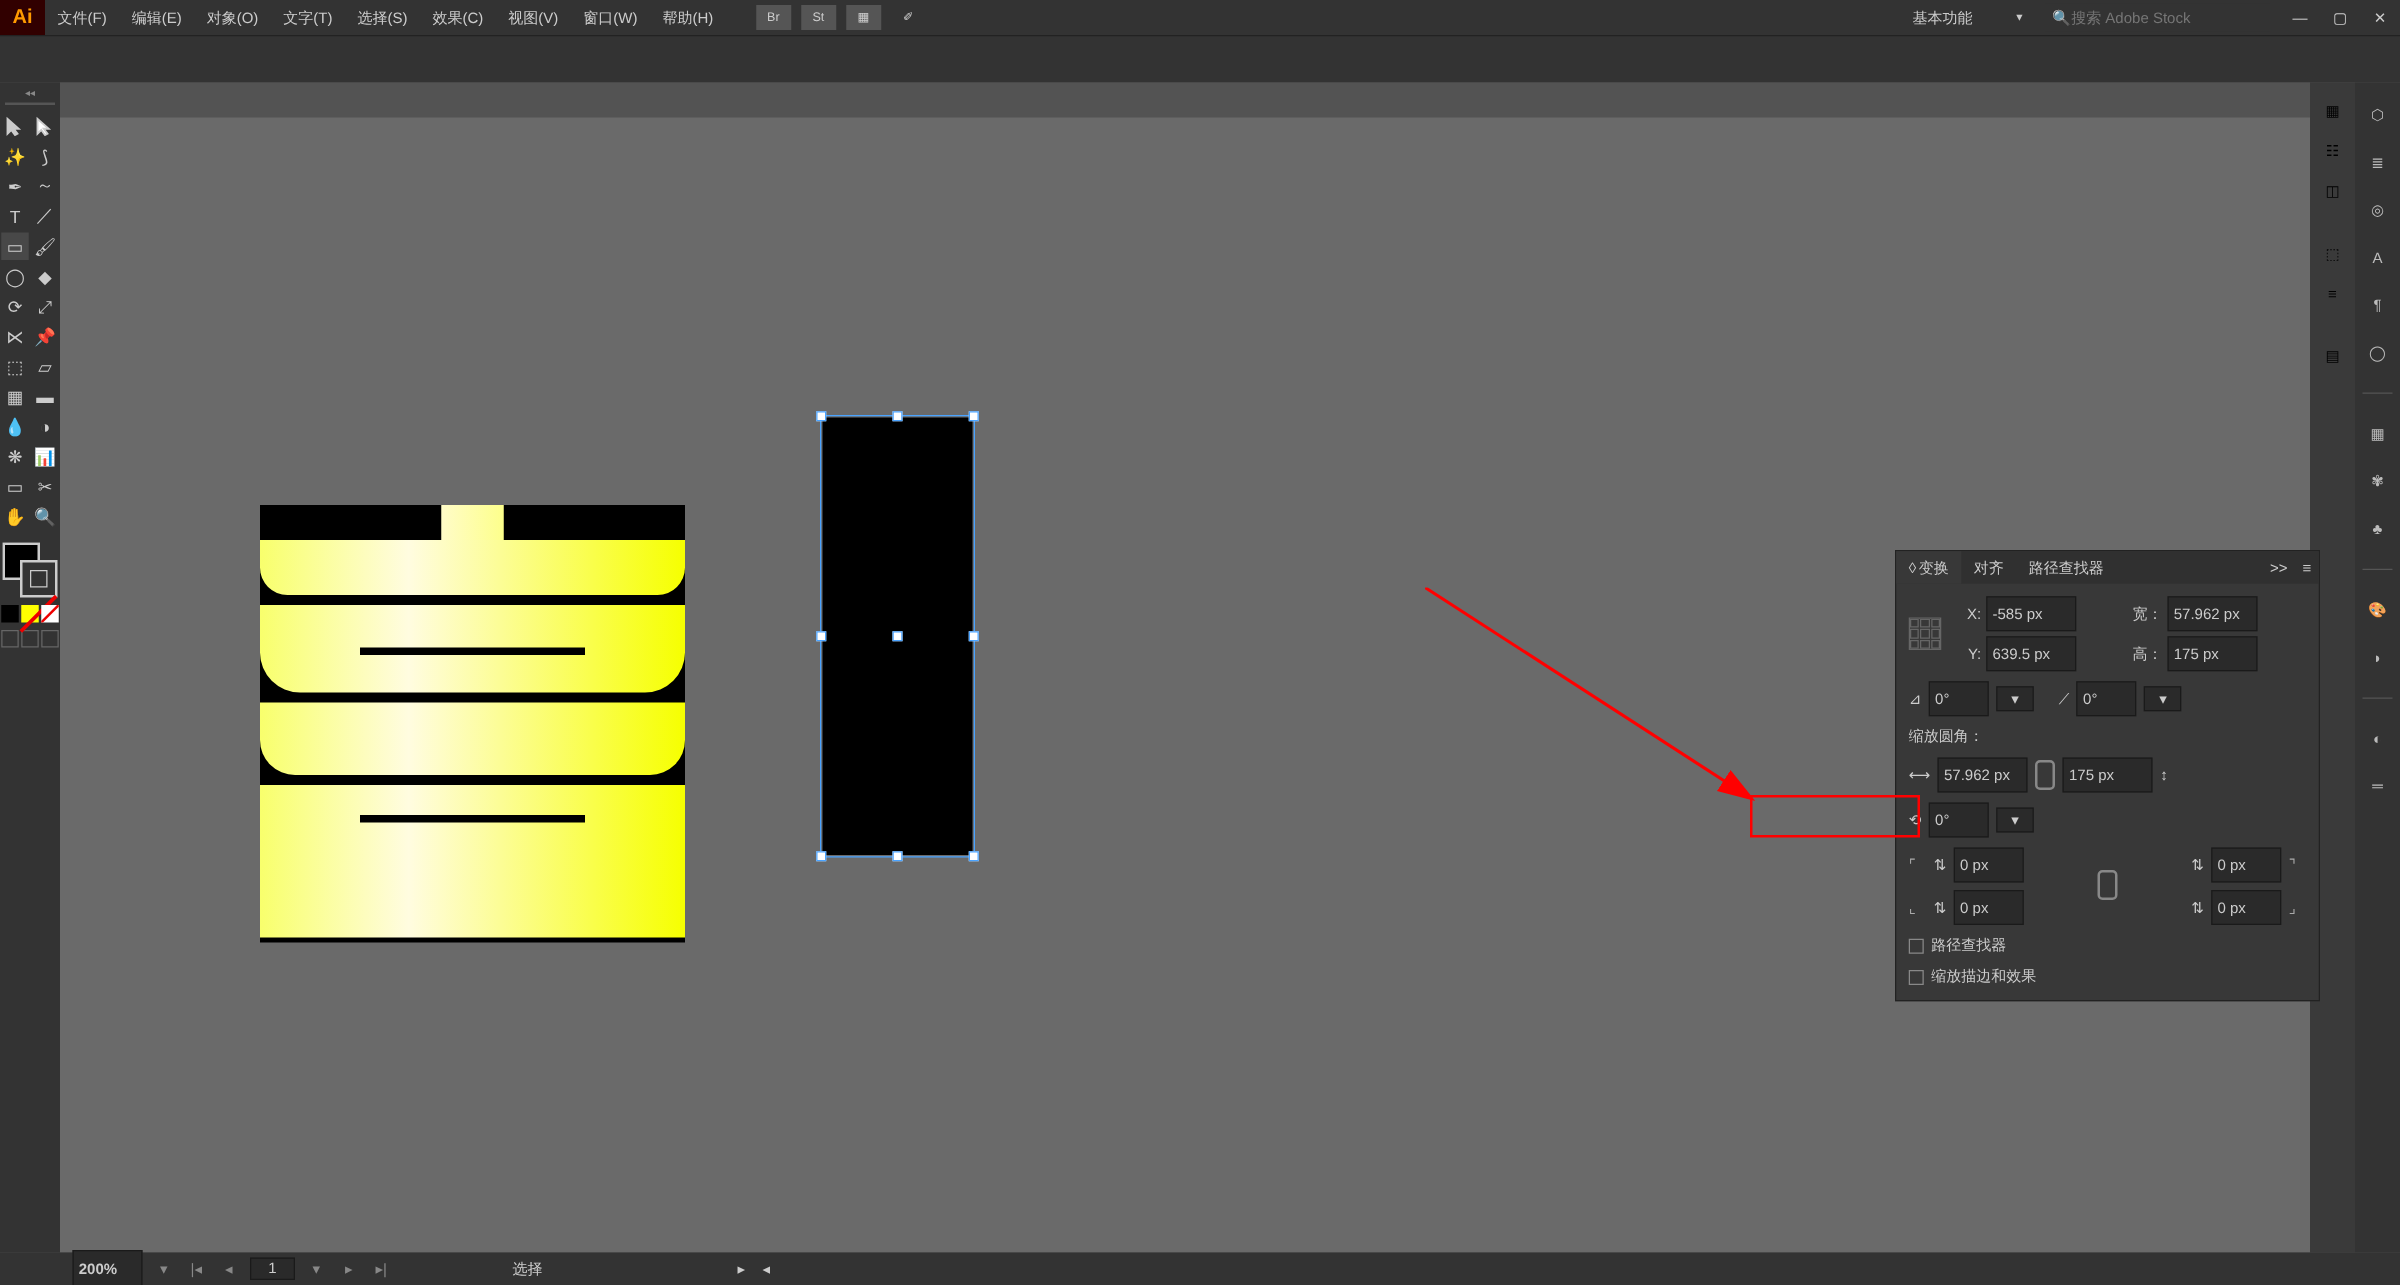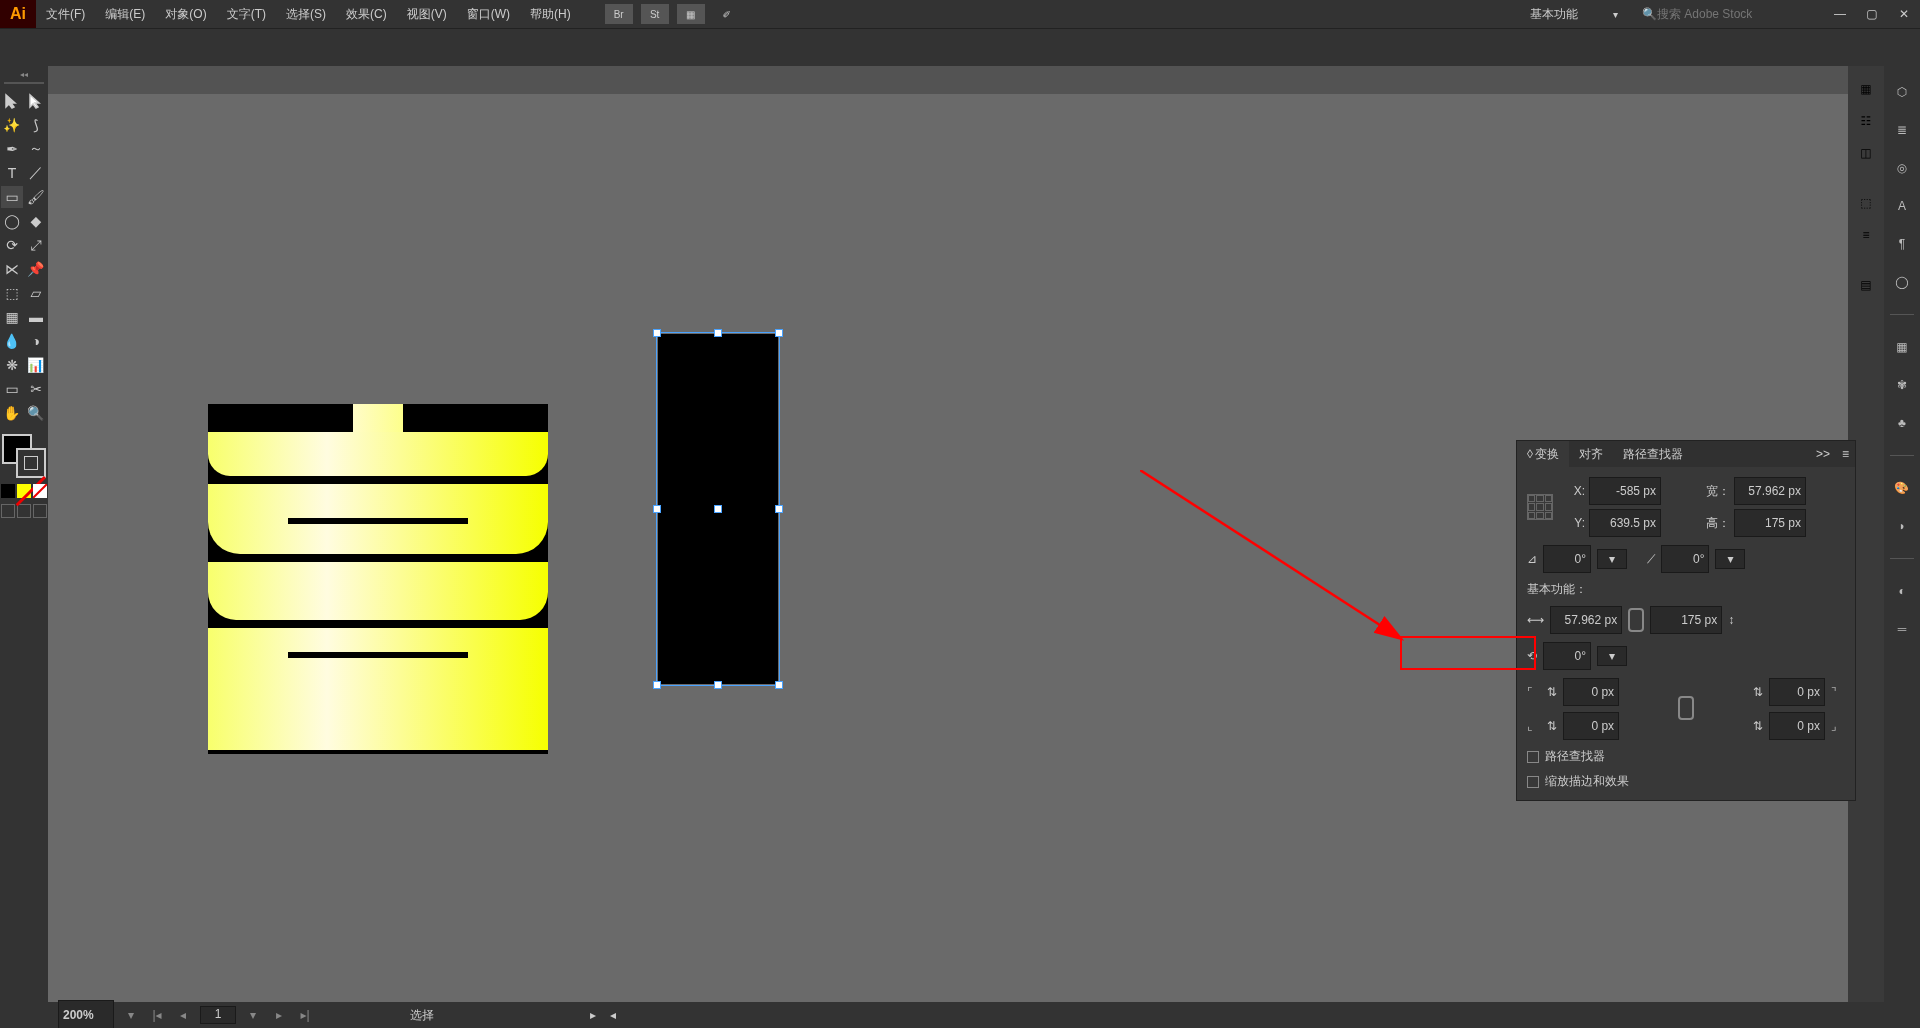--- a/index.html
+++ b/index.html
@@ -73,21 +73,21 @@
 .panel-tabs { display: flex; align-items: center; height: 26px; background: #303030; }
 .panel-tabs .ptab { padding: 0 10px; height: 26px; display: flex; align-items: center; cursor: default; }
 .panel-tabs .ptab.active { background: #383838; }
 .panel-tabs .flex1 { flex: 1; }
 .panel-tabs .paneldbl { font-size: 12px; padding: 0 6px; }
 .panel-body { padding: 10px; }
 .row { display: flex; align-items: center; gap: 6px; margin-bottom: 8px; }
 .ref-grid { width: 26px; height: 26px; display: grid; grid-template-columns: repeat(3,1fr); grid-template-rows: repeat(3,1fr); gap: 1px; border: 1px solid #666; }
 .ref-grid .cell { background: #383838; border: 1px solid #666; }
 .label { width: 26px; text-align: right; }
-.input { background: #2a2a2a; border: 1px solid #1a1a1a; color: #ccc; height: 20px; padding: 13px 4px; width: 72px; text-align: right; }
+.input { background: #2a2a2a; border: 1px solid #1a1a1a; color: #ccc; height: 20px; padding: 13px 4px; width: 72px; }
 .small-select { background: #2a2a2a; border: 1px solid #1a1a1a; height: 20px; width: 30px; display: flex; align-items: center; justify-content: center; }
 .section-title { margin: 8px 0; }
 .link-icon { width: 16px; height: 24px; border: 2px solid #888; border-radius: 4px; }
 .corner-row { display: flex; align-items: center; gap: 6px; margin-bottom: 6px; }
 .corner-icon { width: 14px; height: 14px; color: #aaa; }
 .checkbox-row { display: flex; align-items: center; gap: 6px; margin-top: 8px; }
 .checkbox { width: 12px; height: 12px; border: 1px solid #888; }
 
 
 .red-callout { position: absolute; border: 2px solid #ff0000; pointer-events: none; }
@@ -297,21 +297,21 @@
     </div>
     <div class="row">
       <span>⊿</span>
       <input class="input" style="width: 48px;" value="0°">
       <div class="small-select">▾</div>
       <div style="width:8px"></div>
       <span>⟋</span>
       <input class="input" style="width: 48px;" value="0°">
       <div class="small-select">▾</div>
     </div>
-    <div class="section-title">基本功能：</div>
+    <div class="section-title">缩放圆角：</div>
     <div class="row">
       <span>⟷</span>
       <input class="input" value="57.962 px" style="">
       <div class="link-icon"></div>
       <input class="input" value="175 px" style="">
       <span>↕</span>
     </div>
     <div class="row">
       <span>⟲</span>
       <input class="input" style="width: 48px;" value="0°">

